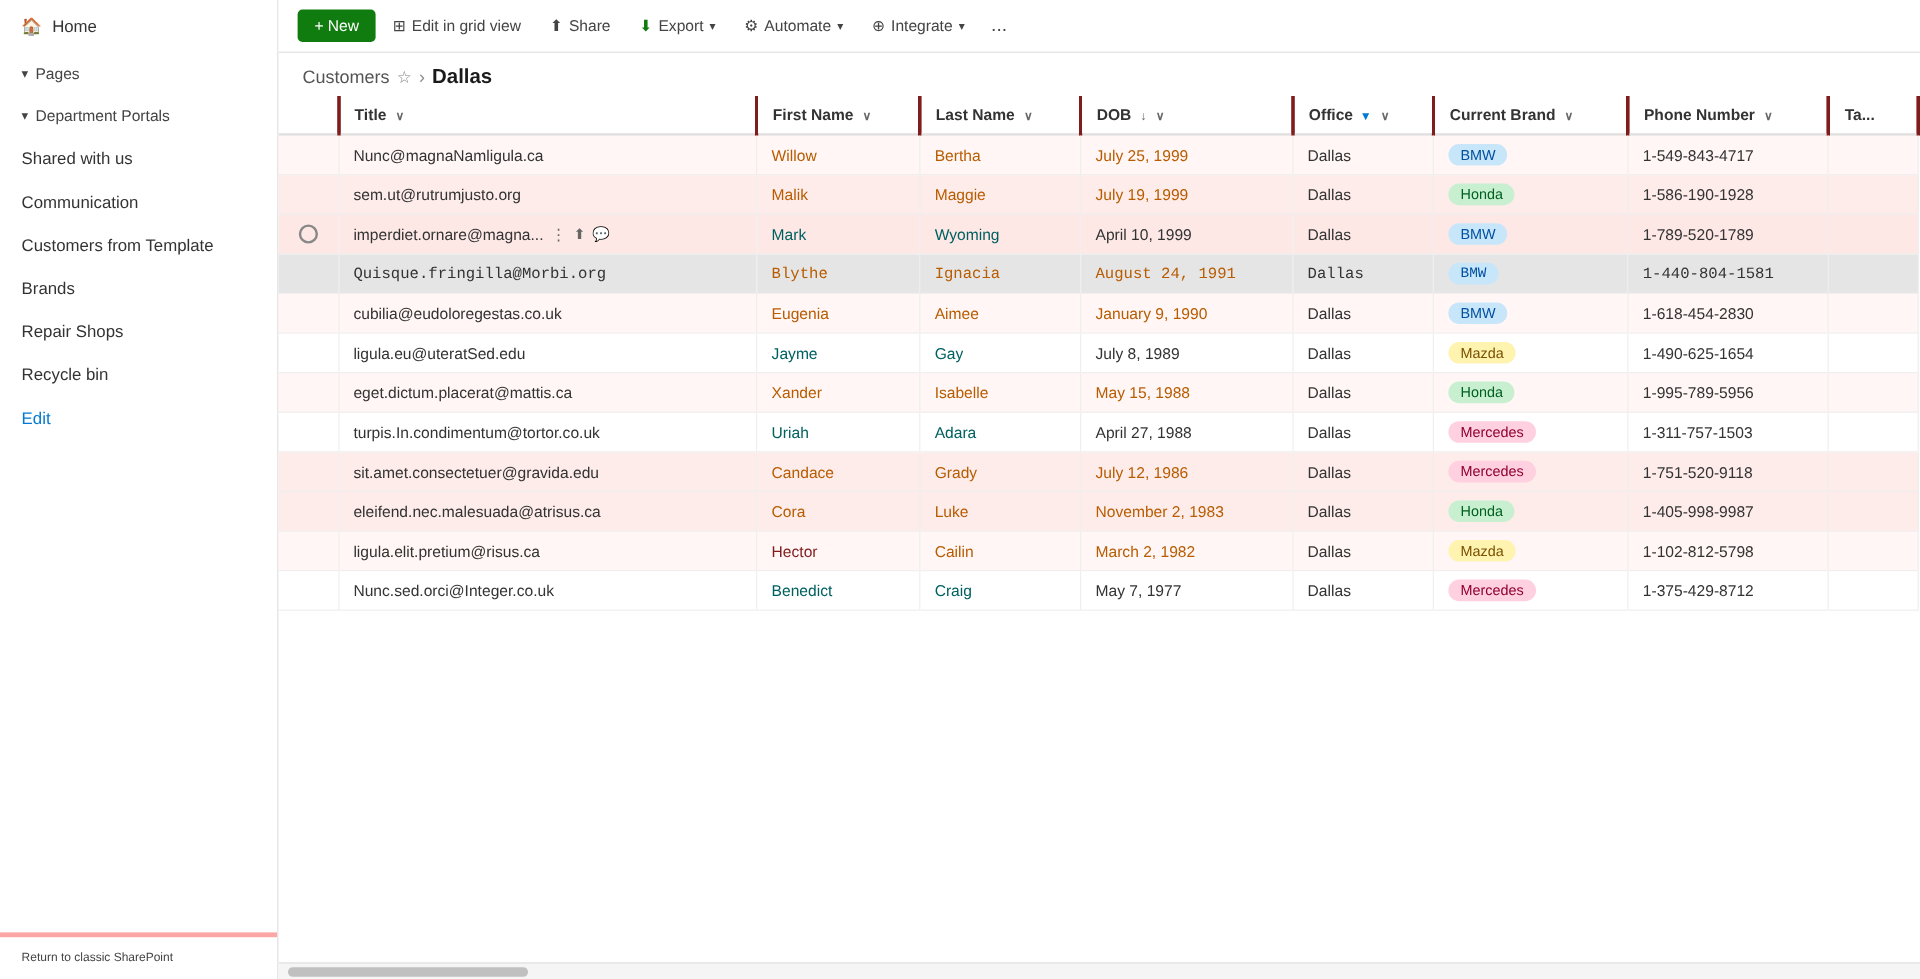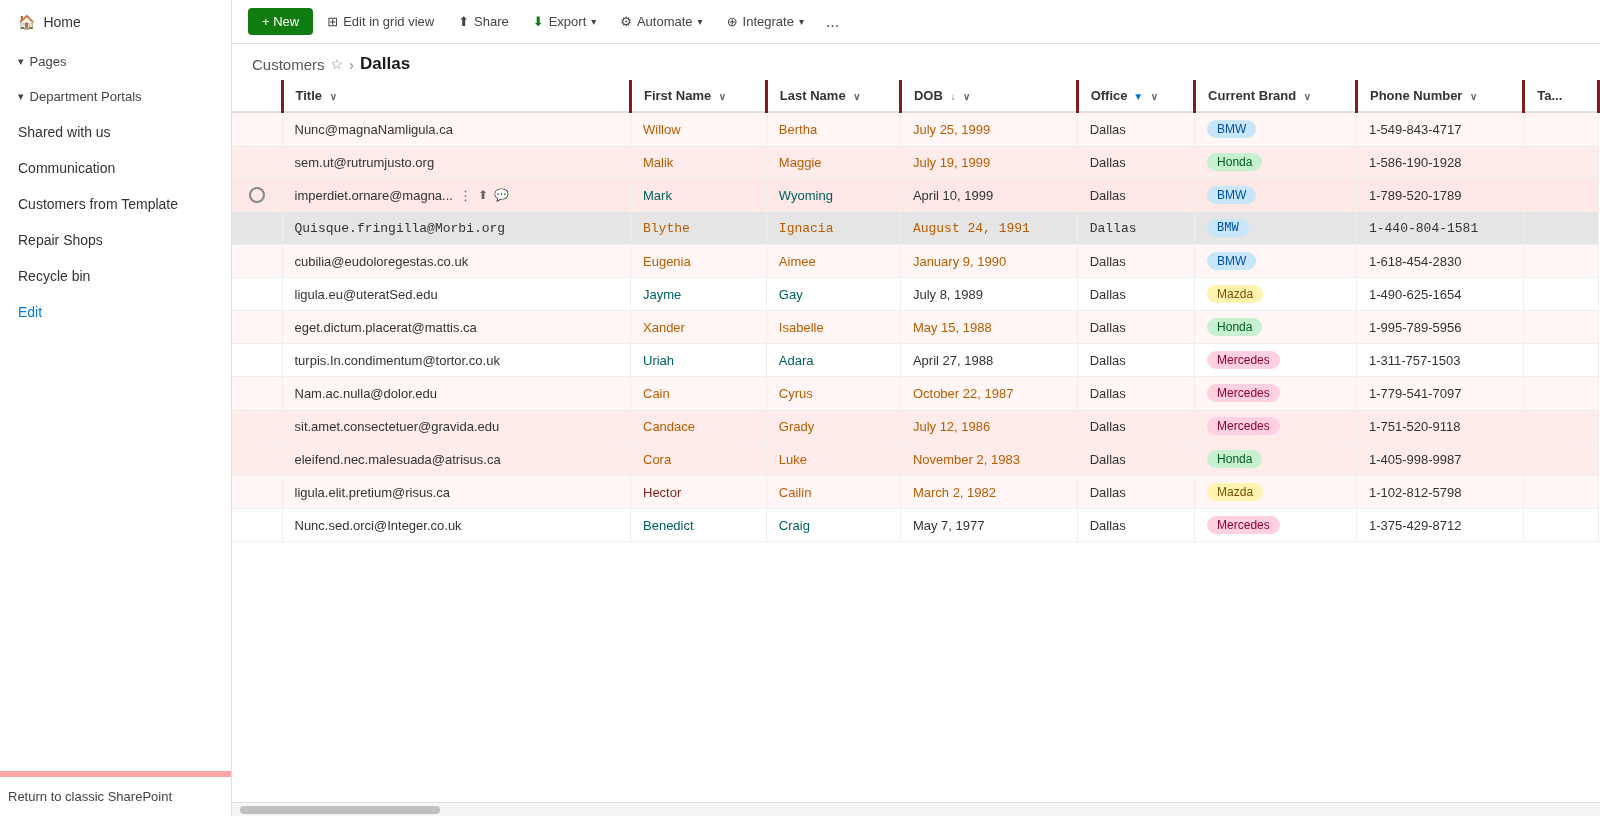--- a/index.html
+++ b/index.html
@@ -37,25 +37,25 @@
       cursor: pointer;
     }
     .sidebar-edit {
       padding: 10px 18px;
       color: #0078d4;
       font-size: 14px;
       cursor: pointer;
     }
     .sidebar-bottom {
       margin-top: auto;
-      padding: 12px 8px;
+      padding: 12px 18px;
       color: #444;
-      font-size: 13px;
-      cursor: pointer;
-      border-top: 6px solid #fca5a5;
+      font-size: 10px;
+      cursor: pointer;
+      border-top: 4px solid #fca5a5;
     }
 
     
     #main {
       flex: 1;
       display: flex;
       flex-direction: column;
       overflow: hidden;
     }
 
@@ -209,20 +209,23 @@
     <span>Department Portals</span>
   </div>
   <div class="sidebar-item">
     <span>Shared with us</span>
   </div>
   <div class="sidebar-item">
     <span>Communication</span>
   </div>
   <div class="sidebar-item">
     <span>Customers from Template</span>
+  </div>
+  <div class="sidebar-item">
+    <span>Brands</span>
   </div>
   <div class="sidebar-item">
     <span>Repair Shops</span>
   </div>
   <div class="sidebar-item">
     <span>Recycle bin</span>
   </div>
   <div class="sidebar-edit">
     <span>Edit</span>
   </div>
@@ -398,31 +401,20 @@
             <td style="text-align: center; width: 50px;"></td>
             <td style="min-width: 280px;">turpis.In.condimentum@tortor.co.uk</td>
             <td style="color: rgb(0, 96, 96);">Uriah</td>
             <td style="color: rgb(0, 96, 96);">Adara</td>
             <td style="color: rgb(51, 51, 51);">April 27, 1988</td>
             <td>Dallas</td>
             <td><span class="badge badge-mercedes">Mercedes</span></td>
             <td>1-311-757-1503</td>
             <td></td>
           </tr>
-          <tr style="background: rgb(255, 246, 245);">
-            <td style="text-align: center; width: 50px;"></td>
-            <td style="min-width: 280px;">Nam.ac.nulla@dolor.edu</td>
-            <td style="color: rgb(184, 92, 0);">Cain</td>
-            <td style="color: rgb(184, 92, 0);">Cyrus</td>
-            <td style="color: rgb(184, 92, 0);">October 22, 1987</td>
-            <td>Dallas</td>
-            <td><span class="badge badge-mercedes">Mercedes</span></td>
-            <td>1-779-541-7097</td>
-            <td></td>
-          </tr>
           <tr style="background: rgb(253, 236, 234);">
             <td style="text-align: center; width: 50px;"></td>
             <td style="min-width: 280px;">sit.amet.consectetuer@gravida.edu</td>
             <td style="color: rgb(184, 92, 0);">Candace</td>
             <td style="color: rgb(184, 92, 0);">Grady</td>
             <td style="color: rgb(184, 92, 0);">July 12, 1986</td>
             <td>Dallas</td>
             <td><span class="badge badge-mercedes">Mercedes</span></td>
             <td>1-751-520-9118</td>
             <td></td>

